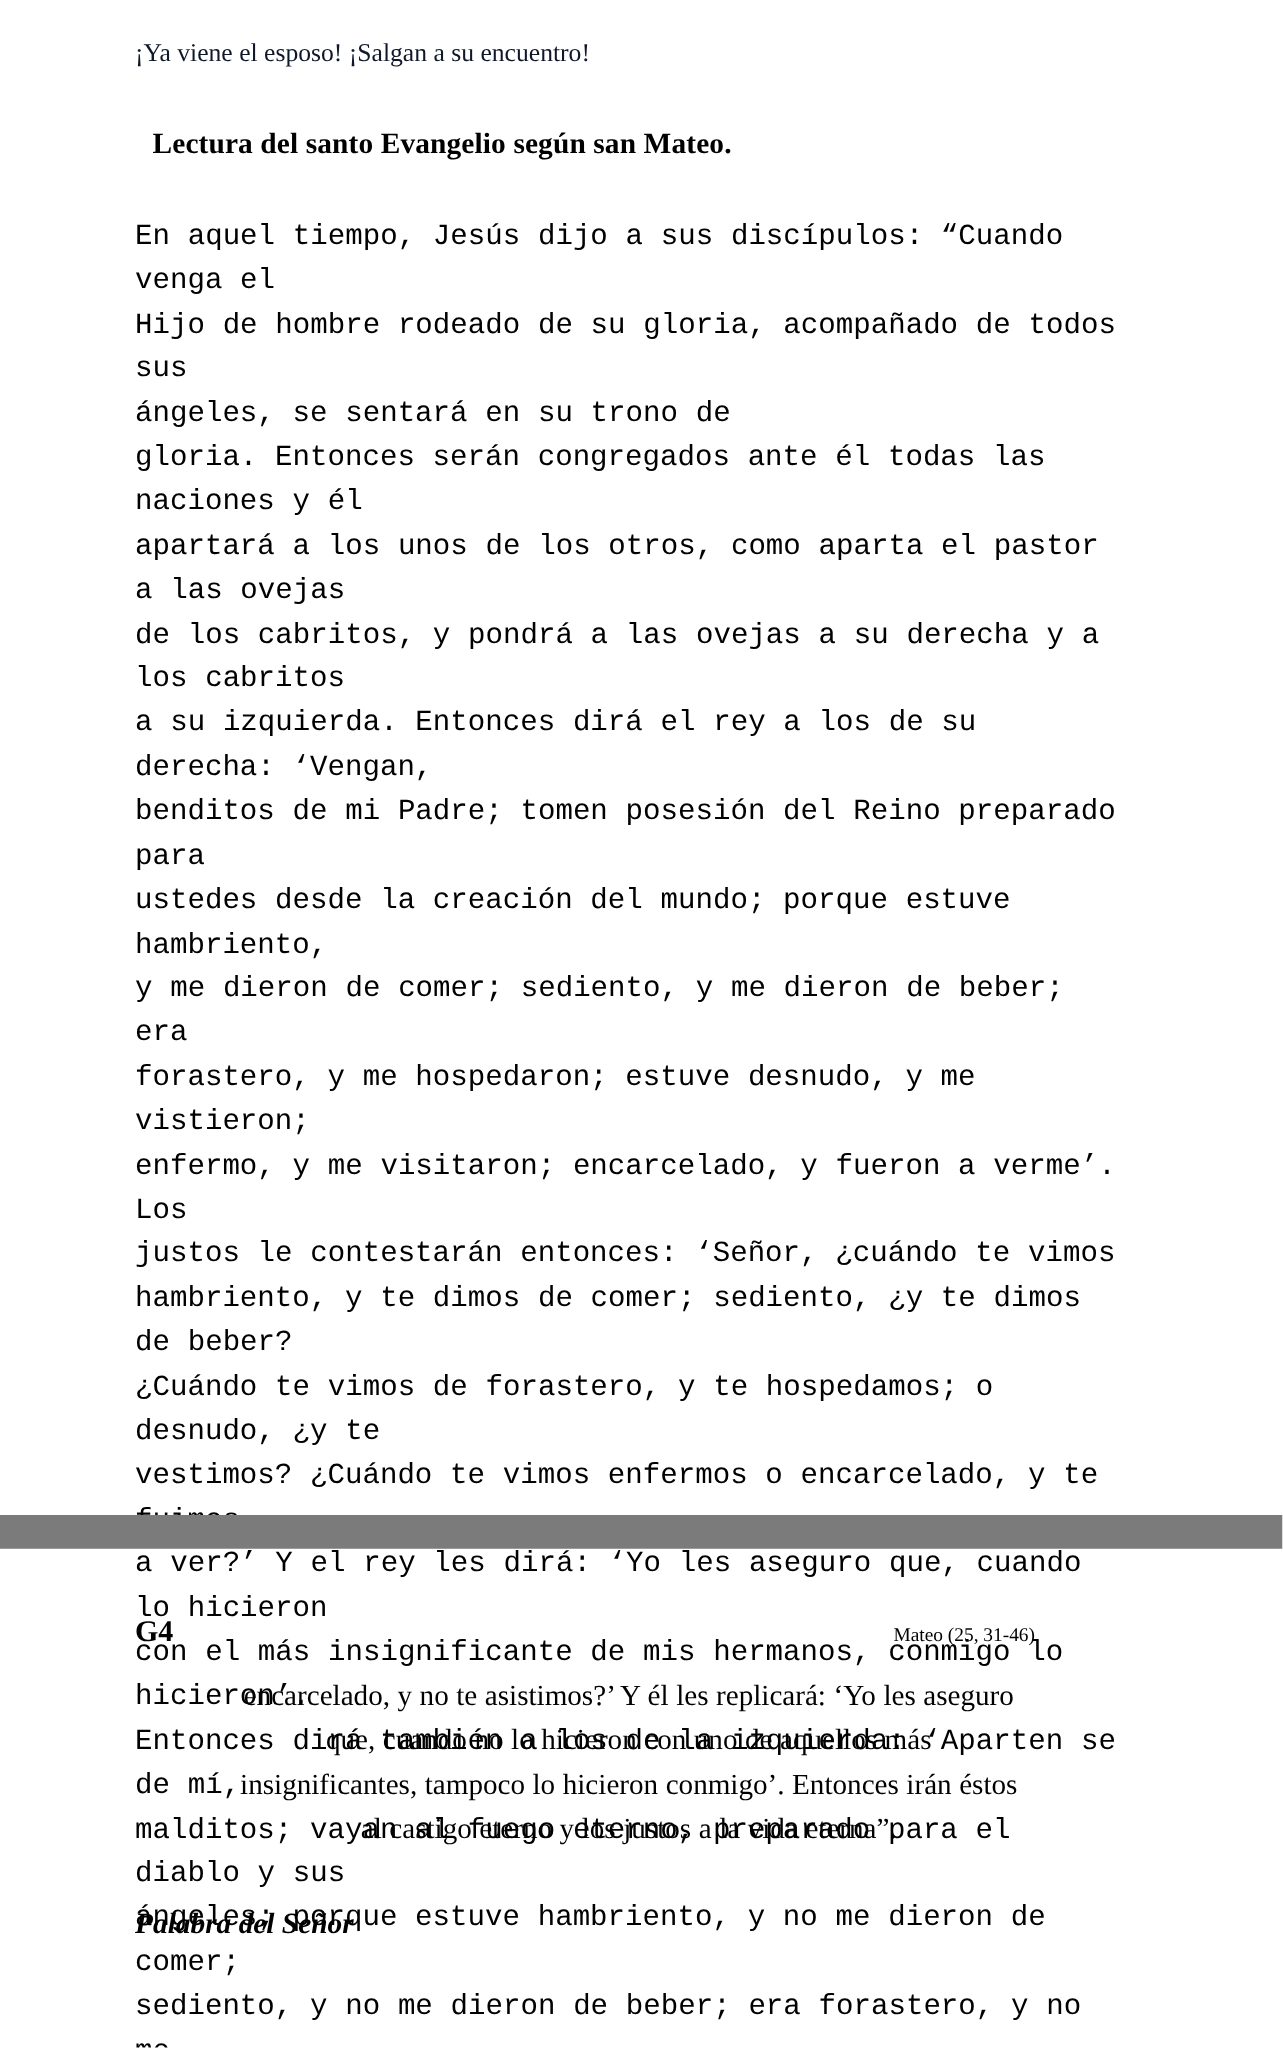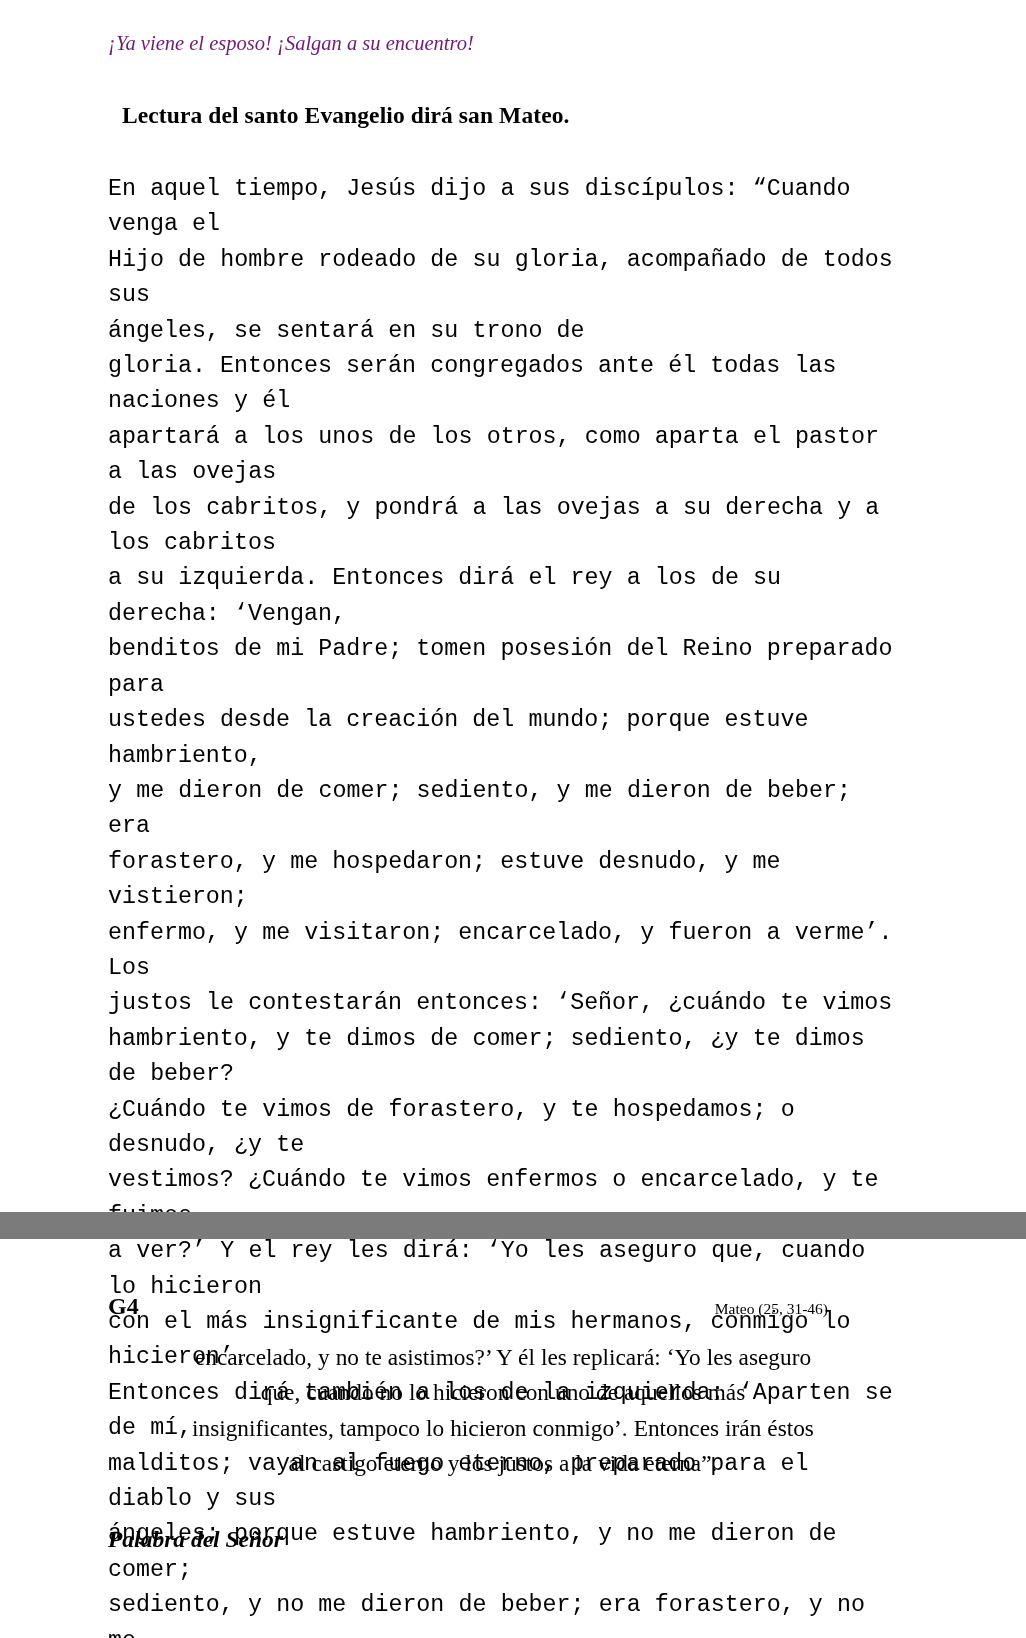--- a/index.html
+++ b/index.html
@@ -40,24 +40,23 @@
     left: 735px;
     letter-spacing: 2px;
     white-space: nowrap;
   }
 
   
   .antiphon {
     position: absolute;
     top: 30px;
     left: 108px;
-    font-style: italic;
     font-size: 20.5px;
     line-height: 26px;
-    color: #701a75;
+    color: #0f172a;
     white-space: nowrap;
   }
 
   .gospel-title {
     position: absolute;
     top: 100px;
     left: 122px;
     font-weight: bold;
     font-size: 23.5px;
     line-height: 30px;
@@ -134,21 +133,21 @@
 <body>
 
 <div class="page">
 
   <div class="clipped-remnant">
     <span>· ·</span>
   </div>
 
   <div class="antiphon">¡Ya viene el esposo! ¡Salgan a su encuentro!</div>
 
-  <div class="gospel-title">Lectura del santo Evangelio dirá san Mateo.</div>
+  <div class="gospel-title">Lectura del santo Evangelio según san Mateo.</div>
 
   <div class="body-block" id="reading-part-one">En aquel tiempo, Jesús dijo a sus discípulos: “Cuando venga el
 Hijo de hombre rodeado de su gloria, acompañado de todos sus
 ángeles, se sentará en su trono de
 gloria. Entonces serán congregados ante él todas las naciones y él
 apartará a los unos de los otros, como aparta el pastor a las ovejas
 de los cabritos, y pondrá a las ovejas a su derecha y a los cabritos
 a su izquierda. Entonces dirá el rey a los de su derecha: ‘Vengan,
 benditos de mi Padre; tomen posesión del Reino preparado para
 ustedes desde la creación del mundo; porque estuve hambriento,

